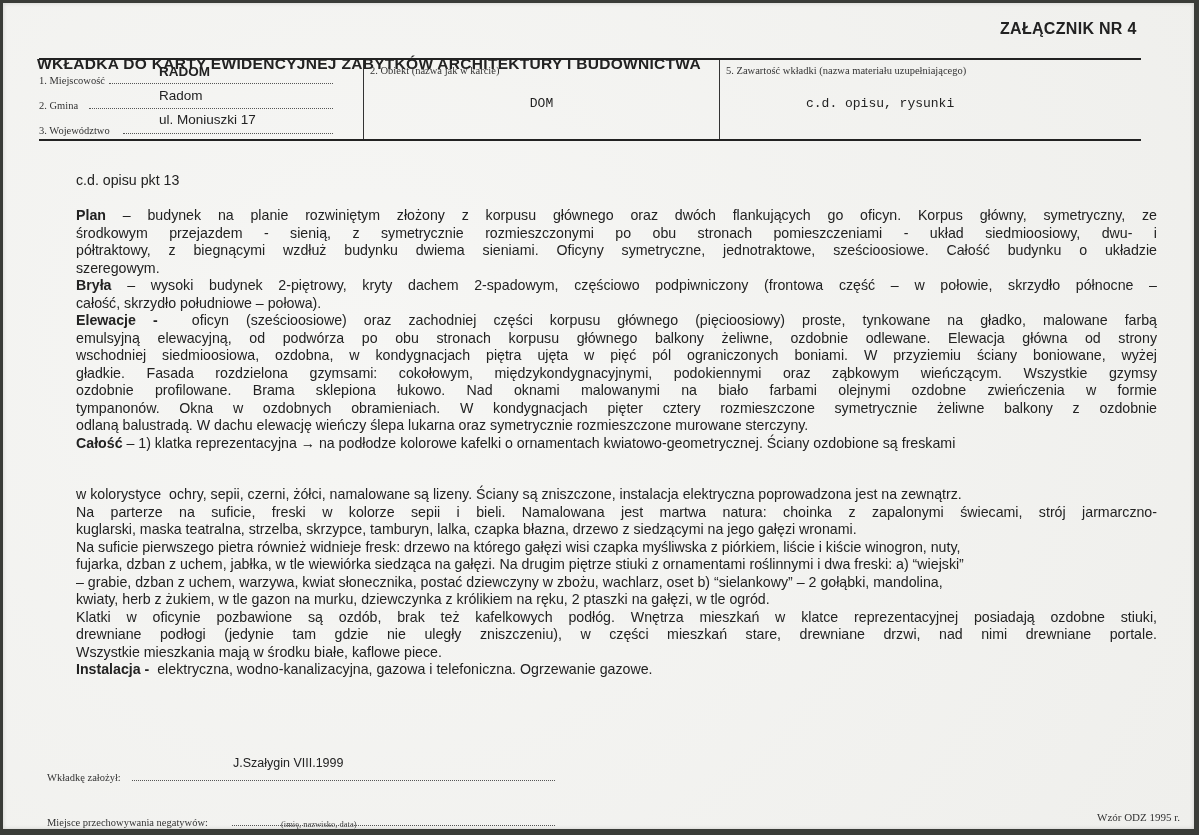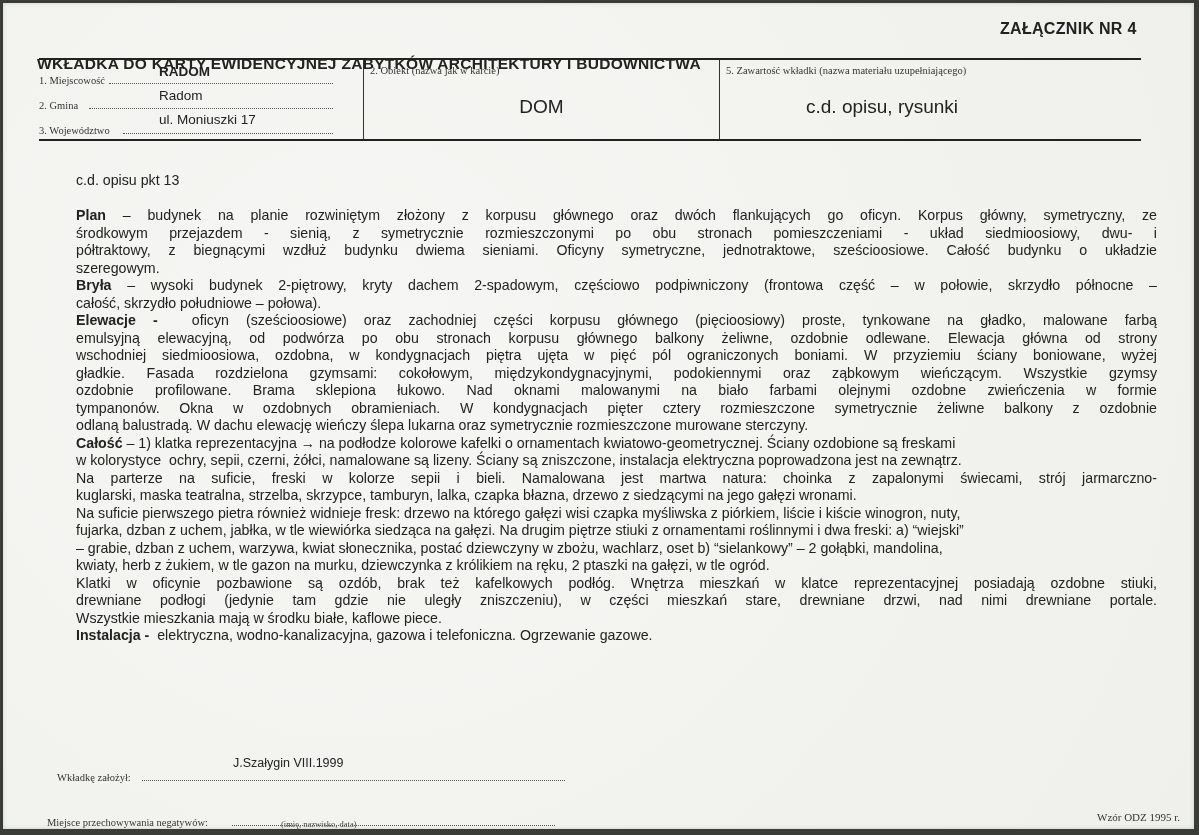--- a/index.html
+++ b/index.html
@@ -51,21 +51,21 @@
     font-family: "Liberation Sans", sans-serif; font-size: 13.5px; color: #222;
     white-space: nowrap;
   }
   .col-caption {
     position: absolute; left: 6px; top: 5px;
     font-family: "Liberation Serif", serif; font-size: 10.5px; color: #333;
     white-space: nowrap;
   }
   .col-value {
     position: absolute; top: 36px;
-    font-family: Liberation Sans, sans-serif; font-size: 19px; color: #222;
+    font-family: Liberation Mono, monospace; font-size: 13px; color: #222;
     white-space: nowrap;
   }
 
   .body-text {
     position: absolute; left: 73px; top: 169px; width: 1081px;
     font-family: "Liberation Sans", sans-serif; font-size: 14.2px; color: #222;
     line-height: 17.5px;
   }
   .line { display: block; height: 17.5px; white-space: nowrap; }
   .justify { text-align: justify; text-align-last: justify; white-space: normal; overflow: hidden; }
@@ -145,37 +145,37 @@
 
     <span class="line justify"><span class="section-head">Elewacje -</span><span style="white-space:pre;">  oficyn (sześcioosiowe) oraz zachodniej części korpusu głównego (pięcioosiowy) proste, tynkowane na gładko, malowane farbą</span></span>
     <span class="line justify">emulsyjną elewacyjną, od podwórza po obu stronach korpusu głównego balkony żeliwne, ozdobnie odlewane. Elewacja główna od strony</span>
     <span class="line justify">wschodniej siedmioosiowa, ozdobna, w kondygnacjach piętra ujęta w pięć pól ograniczonych boniami. W przyziemiu ściany boniowane, wyżej</span>
     <span class="line justify">gładkie. Fasada rozdzielona gzymsami: cokołowym, międzykondygnacyjnymi, podokiennymi oraz ząbkowym wieńczącym. Wszystkie gzymsy</span>
     <span class="line justify">ozdobnie profilowane. Brama sklepiona łukowo. Nad oknami malowanymi na biało farbami olejnymi ozdobne zwieńczenia w formie</span>
     <span class="line justify">tympanonów. Okna w ozdobnych obramieniach. W kondygnacjach pięter cztery rozmieszczone symetrycznie żeliwne balkony z ozdobnie</span>
     <span class="line">odlaną balustradą. W dachu elewację wieńczy ślepa lukarna oraz symetrycznie rozmieszczone murowane sterczyny.</span>
 
     <span class="line"><span class="section-head">Całość</span><span> – 1) klatka reprezentacyjna → na podłodze kolorowe kafelki o ornamentach kwiatowo-geometrycznej. Ściany ozdobione są freskami</span></span>
-    <span class="line" style="white-space:pre;">w kolorystyce  ochry, sepii, czerni, żółci, namalowane są lizeny. Ściany są zniszczone, instalacja elektryczna poprowadzona jest na zewnątrz.</span>
+    <span class="line" style="white-space:pre;margin-top:34px;">w kolorystyce  ochry, sepii, czerni, żółci, namalowane są lizeny. Ściany są zniszczone, instalacja elektryczna poprowadzona jest na zewnątrz.</span>
     <span class="line justify">Na parterze na suficie, freski w kolorze sepii i bieli. Namalowana jest martwa natura: choinka z zapalonymi świecami, strój jarmarczno-</span>
     <span class="line">kuglarski, maska teatralna, strzelba, skrzypce, tamburyn, lalka, czapka błazna, drzewo z siedzącymi na jego gałęzi wronami.</span>
     <span class="line">Na suficie pierwszego pietra również widnieje fresk: drzewo na którego gałęzi wisi czapka myśliwska z piórkiem, liście i kiście winogron, nuty,</span>
     <span class="line">fujarka, dzban z uchem, jabłka, w tle wiewiórka siedząca na gałęzi. Na drugim piętrze stiuki z ornamentami roślinnymi i dwa freski: a) “wiejski”</span>
     <span class="line">– grabie, dzban z uchem, warzywa, kwiat słonecznika, postać dziewczyny w zbożu, wachlarz, oset b) “sielankowy” – 2 gołąbki, mandolina,</span>
     <span class="line">kwiaty, herb z żukiem, w tle gazon na murku, dziewczynka z królikiem na ręku, 2 ptaszki na gałęzi, w tle ogród.</span>
     <span class="line justify">Klatki w oficynie pozbawione są ozdób, brak też kafelkowych podłóg. Wnętrza mieszkań w klatce reprezentacyjnej posiadają ozdobne stiuki,</span>
     <span class="line justify">drewniane podłogi (jedynie tam gdzie nie uległy zniszczeniu), w części mieszkań stare, drewniane drzwi, nad nimi drewniane portale.</span>
     <span class="line">Wszystkie mieszkania mają w środku białe, kaflowe piece.</span>
 
     <span class="line"><span class="section-head">Instalacja -</span><span style="white-space:pre;">  elektryczna, wodno-kanalizacyjna, gazowa i telefoniczna. Ogrzewanie gazowe.</span></span>
   </div>
 
   <div class="signature">J.Szałygin  VIII.1999</div>
 
-  <div class="footer-row" style="top:766px; width:508px;margin-left:10px;">
+  <div class="footer-row" style="top:766px; width:508px;">
     <span class="lbl">Wkładkę założył:</span>
     <span class="dots" style="left:85px;"></span>
   </div>
   <div class="footer-hint">(imię, nazwisko, data)</div>
 
   <div class="footer-row" style="top:811px; width:508px;">
     <span class="lbl">Miejsce przechowywania negatywów:</span>
     <span class="dots" style="left:185px;"></span>
   </div>
 

